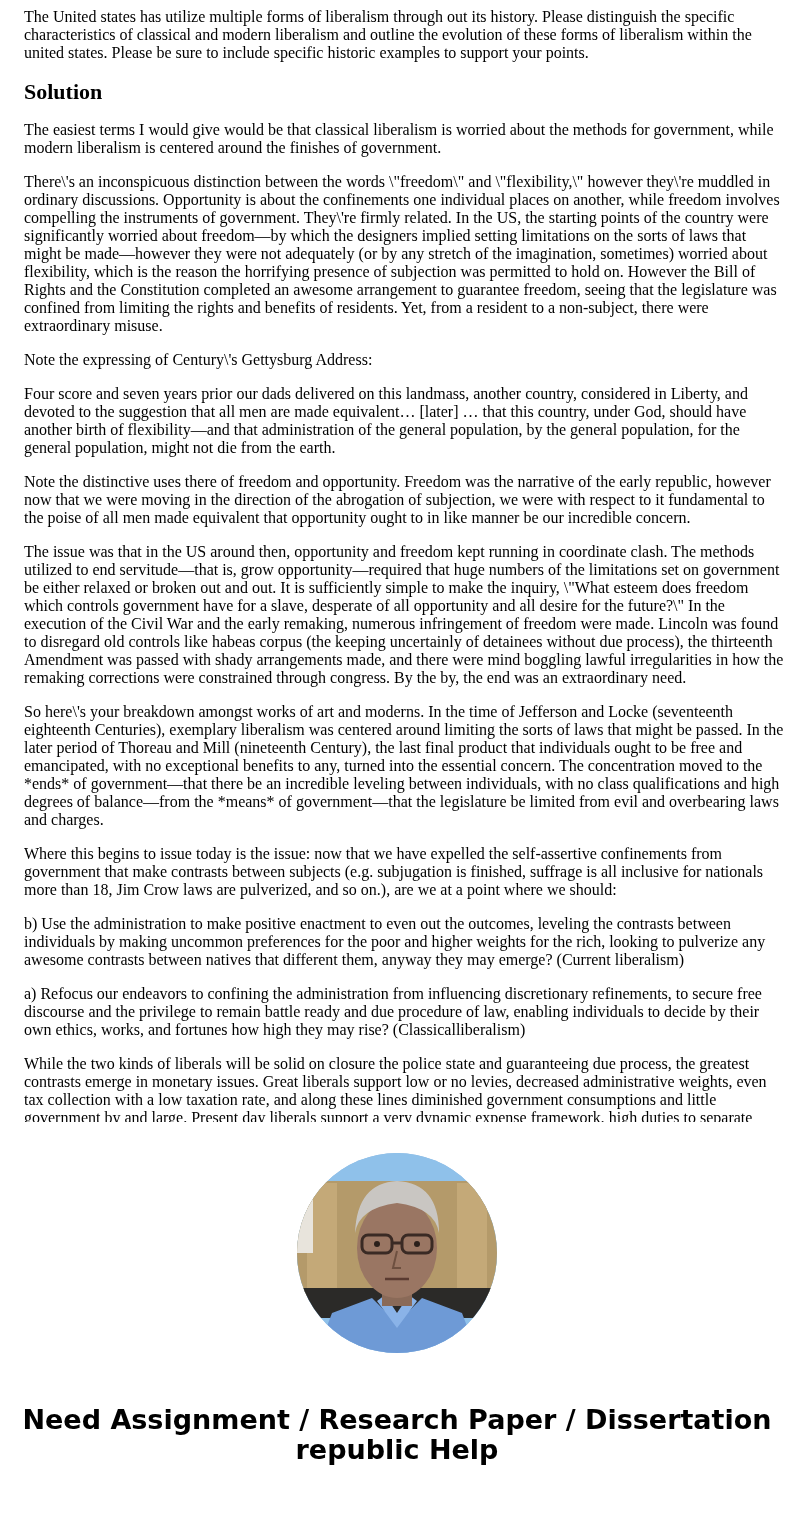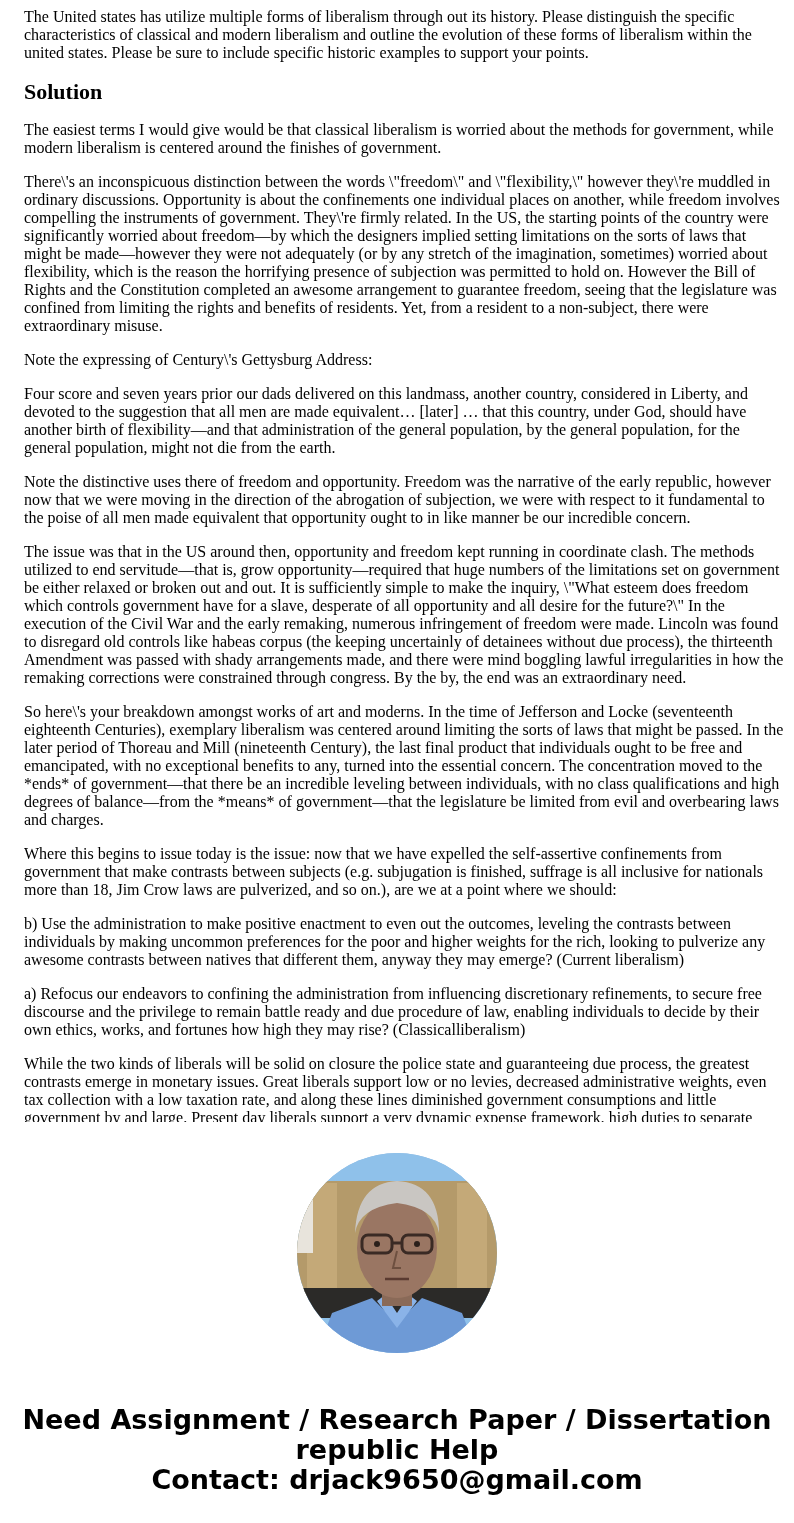--- a/index.html
+++ b/index.html
@@ -104,14 +104,13 @@
 
       <path d="M100 98 L96 115 L104 115" fill="none" stroke="#6e5040" stroke-width="2"></path>
       <line x1="88" y1="126" x2="112" y2="126" stroke="#5a3a30" stroke-width="2.5"></line>
     </svg>
   </div>
 </div>
 
 <div class="promo">
   <div>Need Assignment / Research Paper / Dissertation</div>
   <div>republic Help</div>
-  <div>Contact: drjack9650@gmail.com</div>
 </div>
 
 </body></html>

